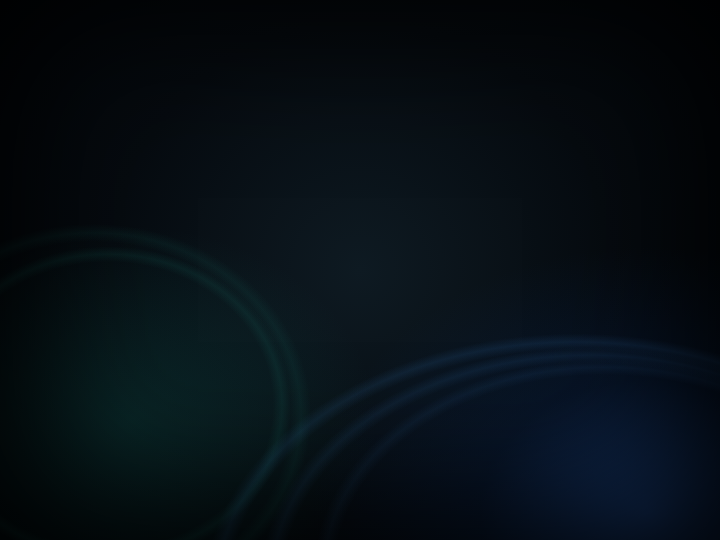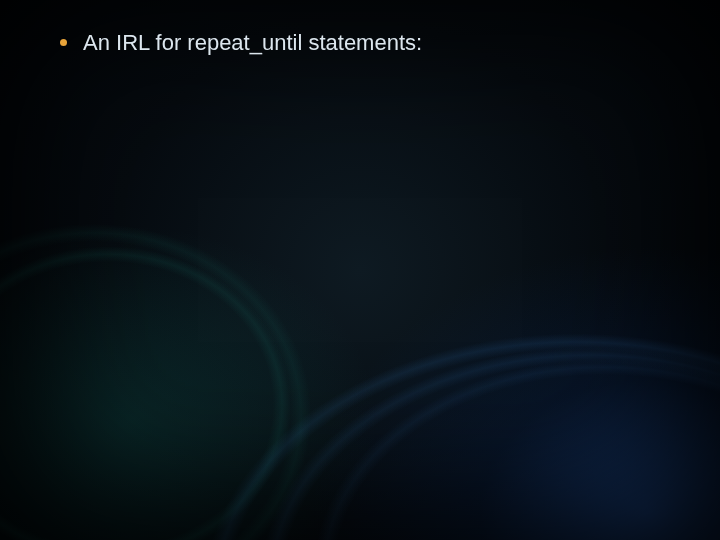--- a/index.html
+++ b/index.html
@@ -81,19 +81,15 @@
     line-height: 1.35;
   }
   .it { font-style: italic; }
 </style>
 </head>
 <body>
 
 <div class="slide">
   <div class="content">
 
-    <div class="bullet-row">
-      <span class="bullet-dot"></span>
-      <span class="bullet-text">An IRL for repeat_until statements:</span>
-    </div>
 
   </div>
 </div>
 
 </body></html>

